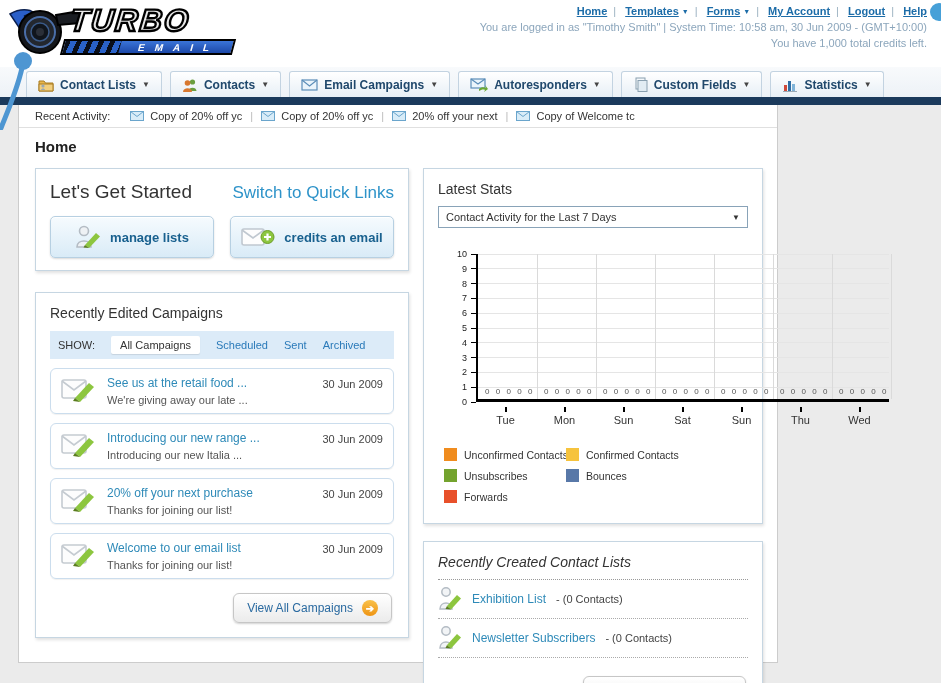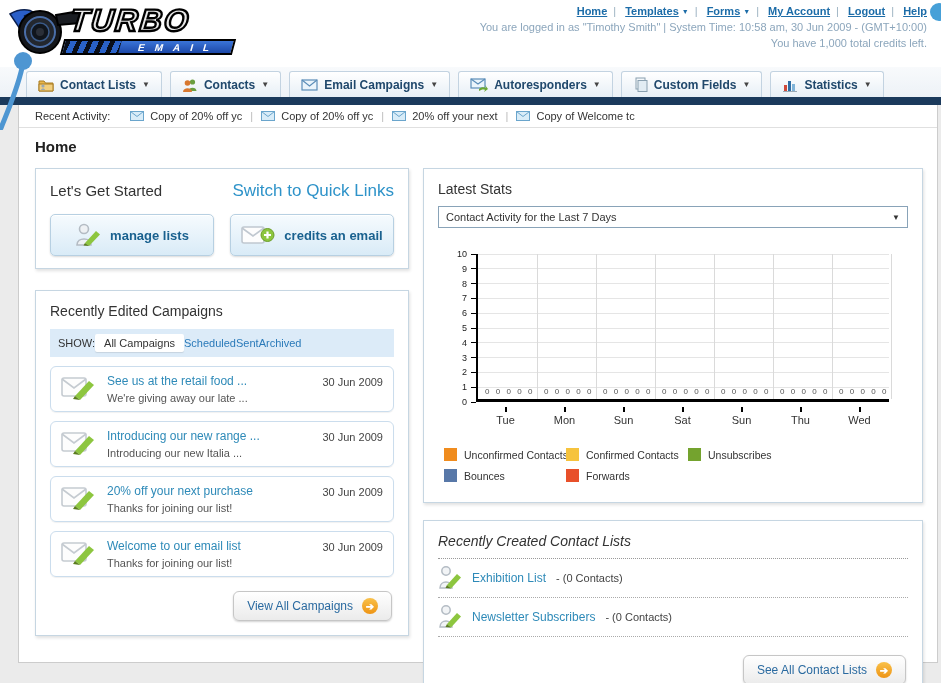--- a/index.html
+++ b/index.html
@@ -43,21 +43,21 @@
     padding:2px 0 0 26px; display:flex; gap:8px; align-items:flex-end; }
   .tab {
     display:flex; align-items:center; gap:6px; height:26px; padding:0 11px;
     border:1px solid #c3d3e1; border-bottom:none; border-radius:3px 3px 0 0;
     background:linear-gradient(#ffffff,#e7eff6);
     font-size:12px; font-weight:bold; color:#20486c; cursor:pointer;
   }
   .tab .tab-caret { font-size:8px; color:#444; }
   
   .navybar { width:941px; height:8px; background:#1b3a5c; }
-  .sheet { margin-left:18px; width:920px; height:558px; background:#fff;
+  .sheet { margin-left:18px; width:760px; height:558px; background:#fff;
     border:1px solid #ccc; border-top:none; }
   
   .activity-row { height:23px; display:flex; align-items:center; padding:0 16px;
     border-bottom:1px solid #e0e0e0; font-size:11px; color:#333; }
   .activity-label { margin-right:20px; }
   .activity-item { display:flex; align-items:center; gap:6px; cursor:pointer; }
   .activity-item svg { flex:none; }
   .activity-sep { color:#bbb; margin:0 8px; }
   h1.page-title { font-size:15px; font-weight:bold; color:#222; margin:10px 0 10px 16px; }
   .cols { display:flex; gap:14px; padding:3px 14px 0 16px; align-items:flex-start; }
@@ -71,21 +71,21 @@
   .quick-link { font-size:17px; color:#2e93c9; cursor:pointer; }
   .gs-btns { display:flex; gap:16px; margin-top:13px; }
   .gs-btn { flex:1; height:42px; display:flex; align-items:center; justify-content:center;
     gap:9px; border:1px solid #b7d0e2; border-radius:5px;
     background:linear-gradient(#f6fbfe,#d9ebf7);
     box-shadow:0 1px 2px rgba(0,0,0,.15), inset 0 1px 0 #fff;
     color:#19618f; font-weight:bold; font-size:13px; cursor:pointer; }
   
   .camp-panel { margin-top:21px; }
   .show-bar { background:#dcebf8; margin-top:10px; padding:5px 8px; font-size:11px;
-    display:flex; align-items:center; color:#333; }
+    display:flex; gap:16px; align-items:center; color:#333; }
   .show-tab { color:#2a7ab9; cursor:pointer; }
   .show-tab.selected { background:#fff; padding:3px 9px; border-radius:2px; color:#333;
     box-shadow:0 1px 1px rgba(0,0,0,.1); }
   .camp-row { border:1px solid #cbdded; border-radius:6px; padding:7px 10px; display:flex;
     gap:10px; margin-top:9px; box-shadow:0 1px 1px rgba(0,0,0,.06); align-items:flex-start; }
   .camp-row:first-of-type { margin-top:15px; }
   .camp-main { flex:1; }
   .camp-title { font-size:12px; color:#2e8ab8; cursor:pointer; }
   .camp-sub { font-size:11px; color:#555; margin-top:4px; }
   .camp-date { font-size:11px; color:#444; padding-top:2px; }
@@ -260,21 +260,21 @@
     </span>
   </div>
 
   <h1 class="page-title">Home</h1>
 
   <div class="cols">
 
     <div class="col-left">
       <div class="panel">
         <div class="gs-head">
-          <div class="panel-title" style="font-size:15px;">Let's Get Started</div>
+          <div class="panel-title" style="font-size:19px;">Let's Get Started</div>
           <div class="quick-link">Switch to Quick Links</div>
         </div>
         <div class="gs-btns">
           <div class="gs-btn">
             <svg width="26" height="24" viewBox="0 0 26 24">
               <circle cx="9" cy="6" r="4.5" fill="#eef1f4" stroke="#b4bcc4" stroke-width="1.6"></circle>
               <path d="M2 22 C2 14 16 14 16 22 Z" fill="#eef1f4" stroke="#b4bcc4" stroke-width="1.6"></path>
               <path d="M10 20 L21 8 L25 11.5 L14 23 Z" fill="#8dc63f"></path>
               <path d="M8.5 22.5 L10 20 L14 23 Z" fill="#5a7d1e"></path>
             </svg>

